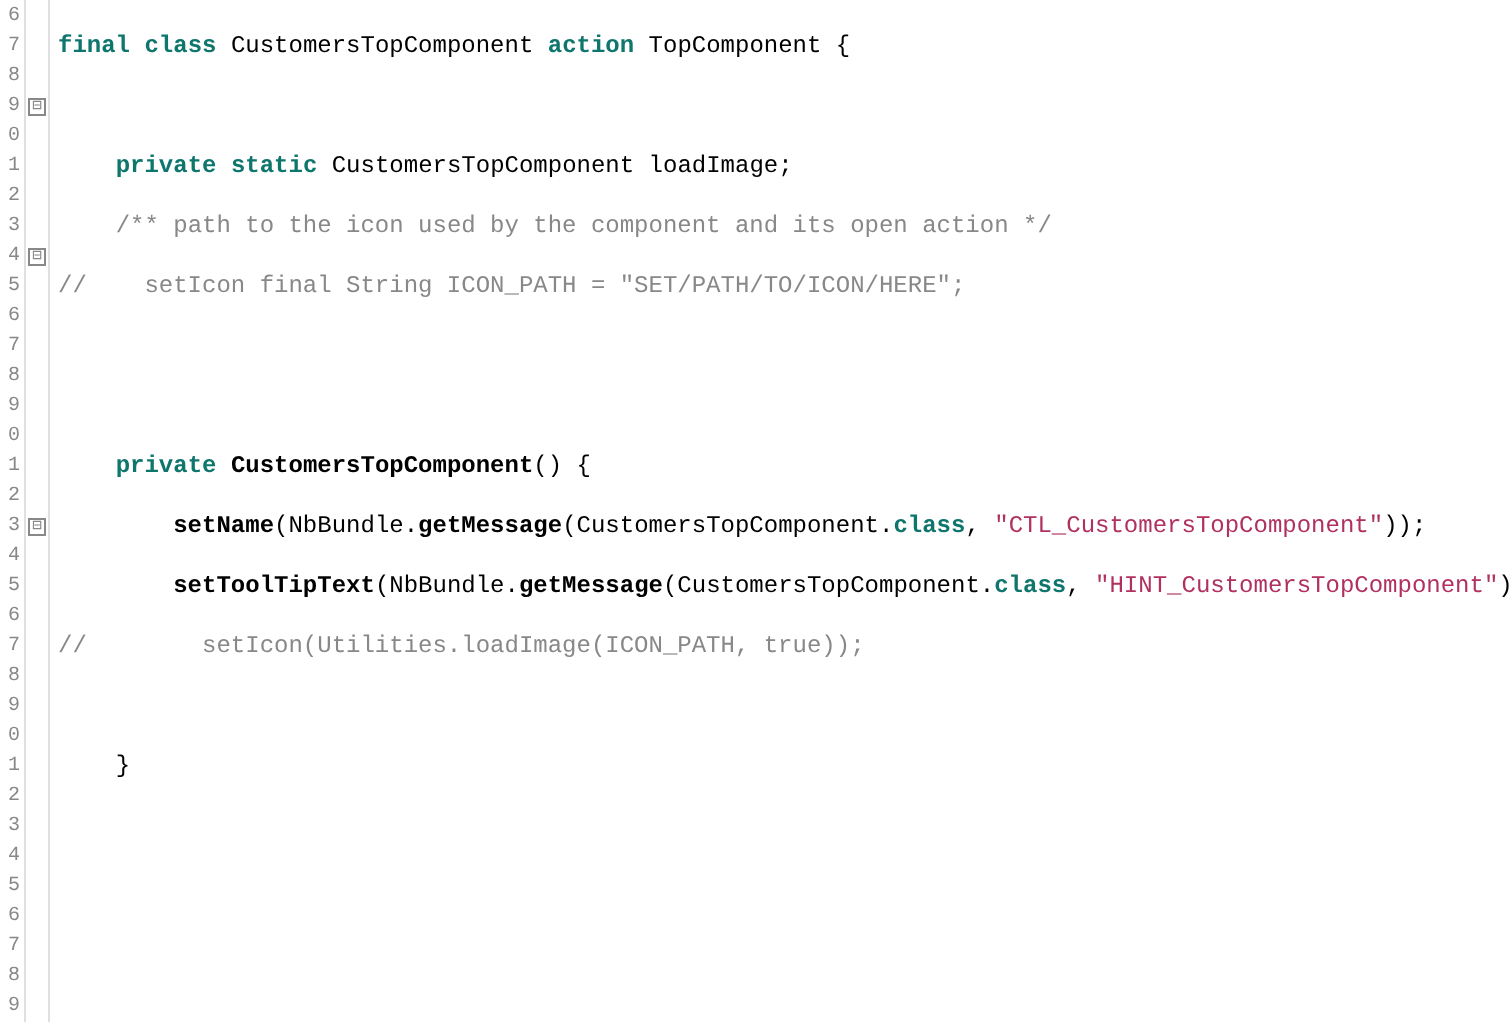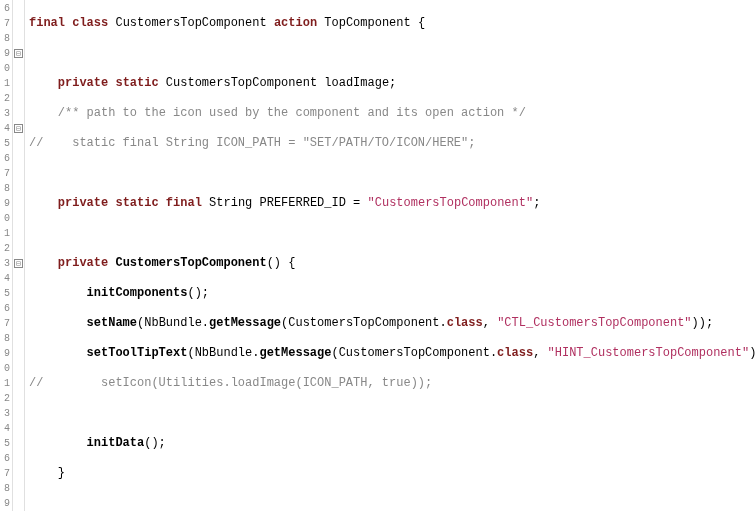--- a/index.html
+++ b/index.html
@@ -6,21 +6,21 @@
   html, body { width: 755px; height: 511px; overflow: hidden; background: #fff; }
   body { font-family: "Courier New", monospace; font-size: 12px; line-height: 15px; }
   .editor { display: flex; height: 100%; }
   .gutter { width: 13px; background: #fff; border-right: 1px solid #e0e0e0; flex-shrink: 0; text-align: right; color: #888; padding-right: 2px; padding-top: 1px; }
   .gutter-line { height: 15px; font-size: 10px; }
   .fold-col { width: 12px; background: #fff; border-right: 1px solid #e0e0e0; flex-shrink: 0; padding-top: 1px; }
   .fold-cell { height: 15px; display: flex; align-items: center; justify-content: center; }
   .fold-box { width: 9px; height: 9px; border: 1px solid #888; font-size: 8px; line-height: 7px; text-align: center; color: #888; cursor: pointer; background: #fff; }
   .code { flex: 1; padding-top: 1px; white-space: pre; overflow: hidden; }
   .code-line { height: 15px; padding-left: 4px; }
-  .kw { color: #7f1d1d; font-weight: bold; }
+  .kw { color: #0f766e; font-weight: bold; }
   .str { color: #b03060; }
   .cmt { color: #888; }
   .mth { font-weight: bold; color: #000; }
   .plain { color: #000; }
 </style>
 </head>
 <body>
 
 <div class="editor">
 
@@ -102,31 +102,28 @@
       <div class="fold-cell"></div>
       <div class="fold-cell"></div>
       <div class="fold-cell"></div>
   </div>
 
   <div class="code">
 <div class="code-line"><span class="kw">final</span> <span class="kw">class</span> <span class="plain">CustomersTopComponent</span> <span class="kw">action</span> <span class="plain">TopComponent</span><span class="plain"> {</span></div>
 <div class="code-line"></div>
 <div class="code-line">    <span class="kw">private</span> <span class="kw">static</span> <span class="plain">CustomersTopComponent</span> <span class="plain">loadImage</span><span class="plain">;</span></div>
 <div class="code-line">    <span class="cmt">/** path to the icon used by the component and its open action */</span></div>
-<div class="code-line"><span class="cmt">//    static final String ICON_PATH = "SET/PATH/TO/ICON/HERE";</span></div>
+<div class="code-line"><span class="cmt">//    setIcon final String ICON_PATH = "SET/PATH/TO/ICON/HERE";</span></div>
 <div class="code-line"></div>
-<div class="code-line">    <span class="kw">private</span> <span class="kw">static</span> <span class="kw">final</span> <span class="plain">String</span> <span class="plain">PREFERRED_ID</span><span class="plain"> = </span><span class="str">"CustomersTopComponent"</span><span class="plain">;</span></div>
 <div class="code-line"></div>
 <div class="code-line">    <span class="kw">private</span> <span class="mth">CustomersTopComponent</span><span class="plain">() {</span></div>
-<div class="code-line">        <span class="mth">initComponents</span><span class="plain">();</span></div>
 <div class="code-line">        <span class="mth">setName</span><span class="plain">(</span><span class="plain">NbBundle</span><span class="plain">.</span><span class="mth">getMessage</span><span class="plain">(</span><span class="plain">CustomersTopComponent</span><span class="plain">.</span><span class="kw">class</span><span class="plain">, </span><span class="str">"CTL_CustomersTopComponent"</span><span class="plain">));</span></div>
 <div class="code-line">        <span class="mth">setToolTipText</span><span class="plain">(</span><span class="plain">NbBundle</span><span class="plain">.</span><span class="mth">getMessage</span><span class="plain">(</span><span class="plain">CustomersTopComponent</span><span class="plain">.</span><span class="kw">class</span><span class="plain">, </span><span class="str">"HINT_CustomersTopComponent"</span><span class="plain">));</span></div>
 <div class="code-line"><span class="cmt">//        setIcon(Utilities.loadImage(ICON_PATH, true));</span></div>
 <div class="code-line"></div>
-<div class="code-line">        <span class="mth">initData</span><span class="plain">();</span></div>
 <div class="code-line">    <span class="plain">}</span></div>
 <div class="code-line"></div>
 
 
 
 
 
 
 
 

